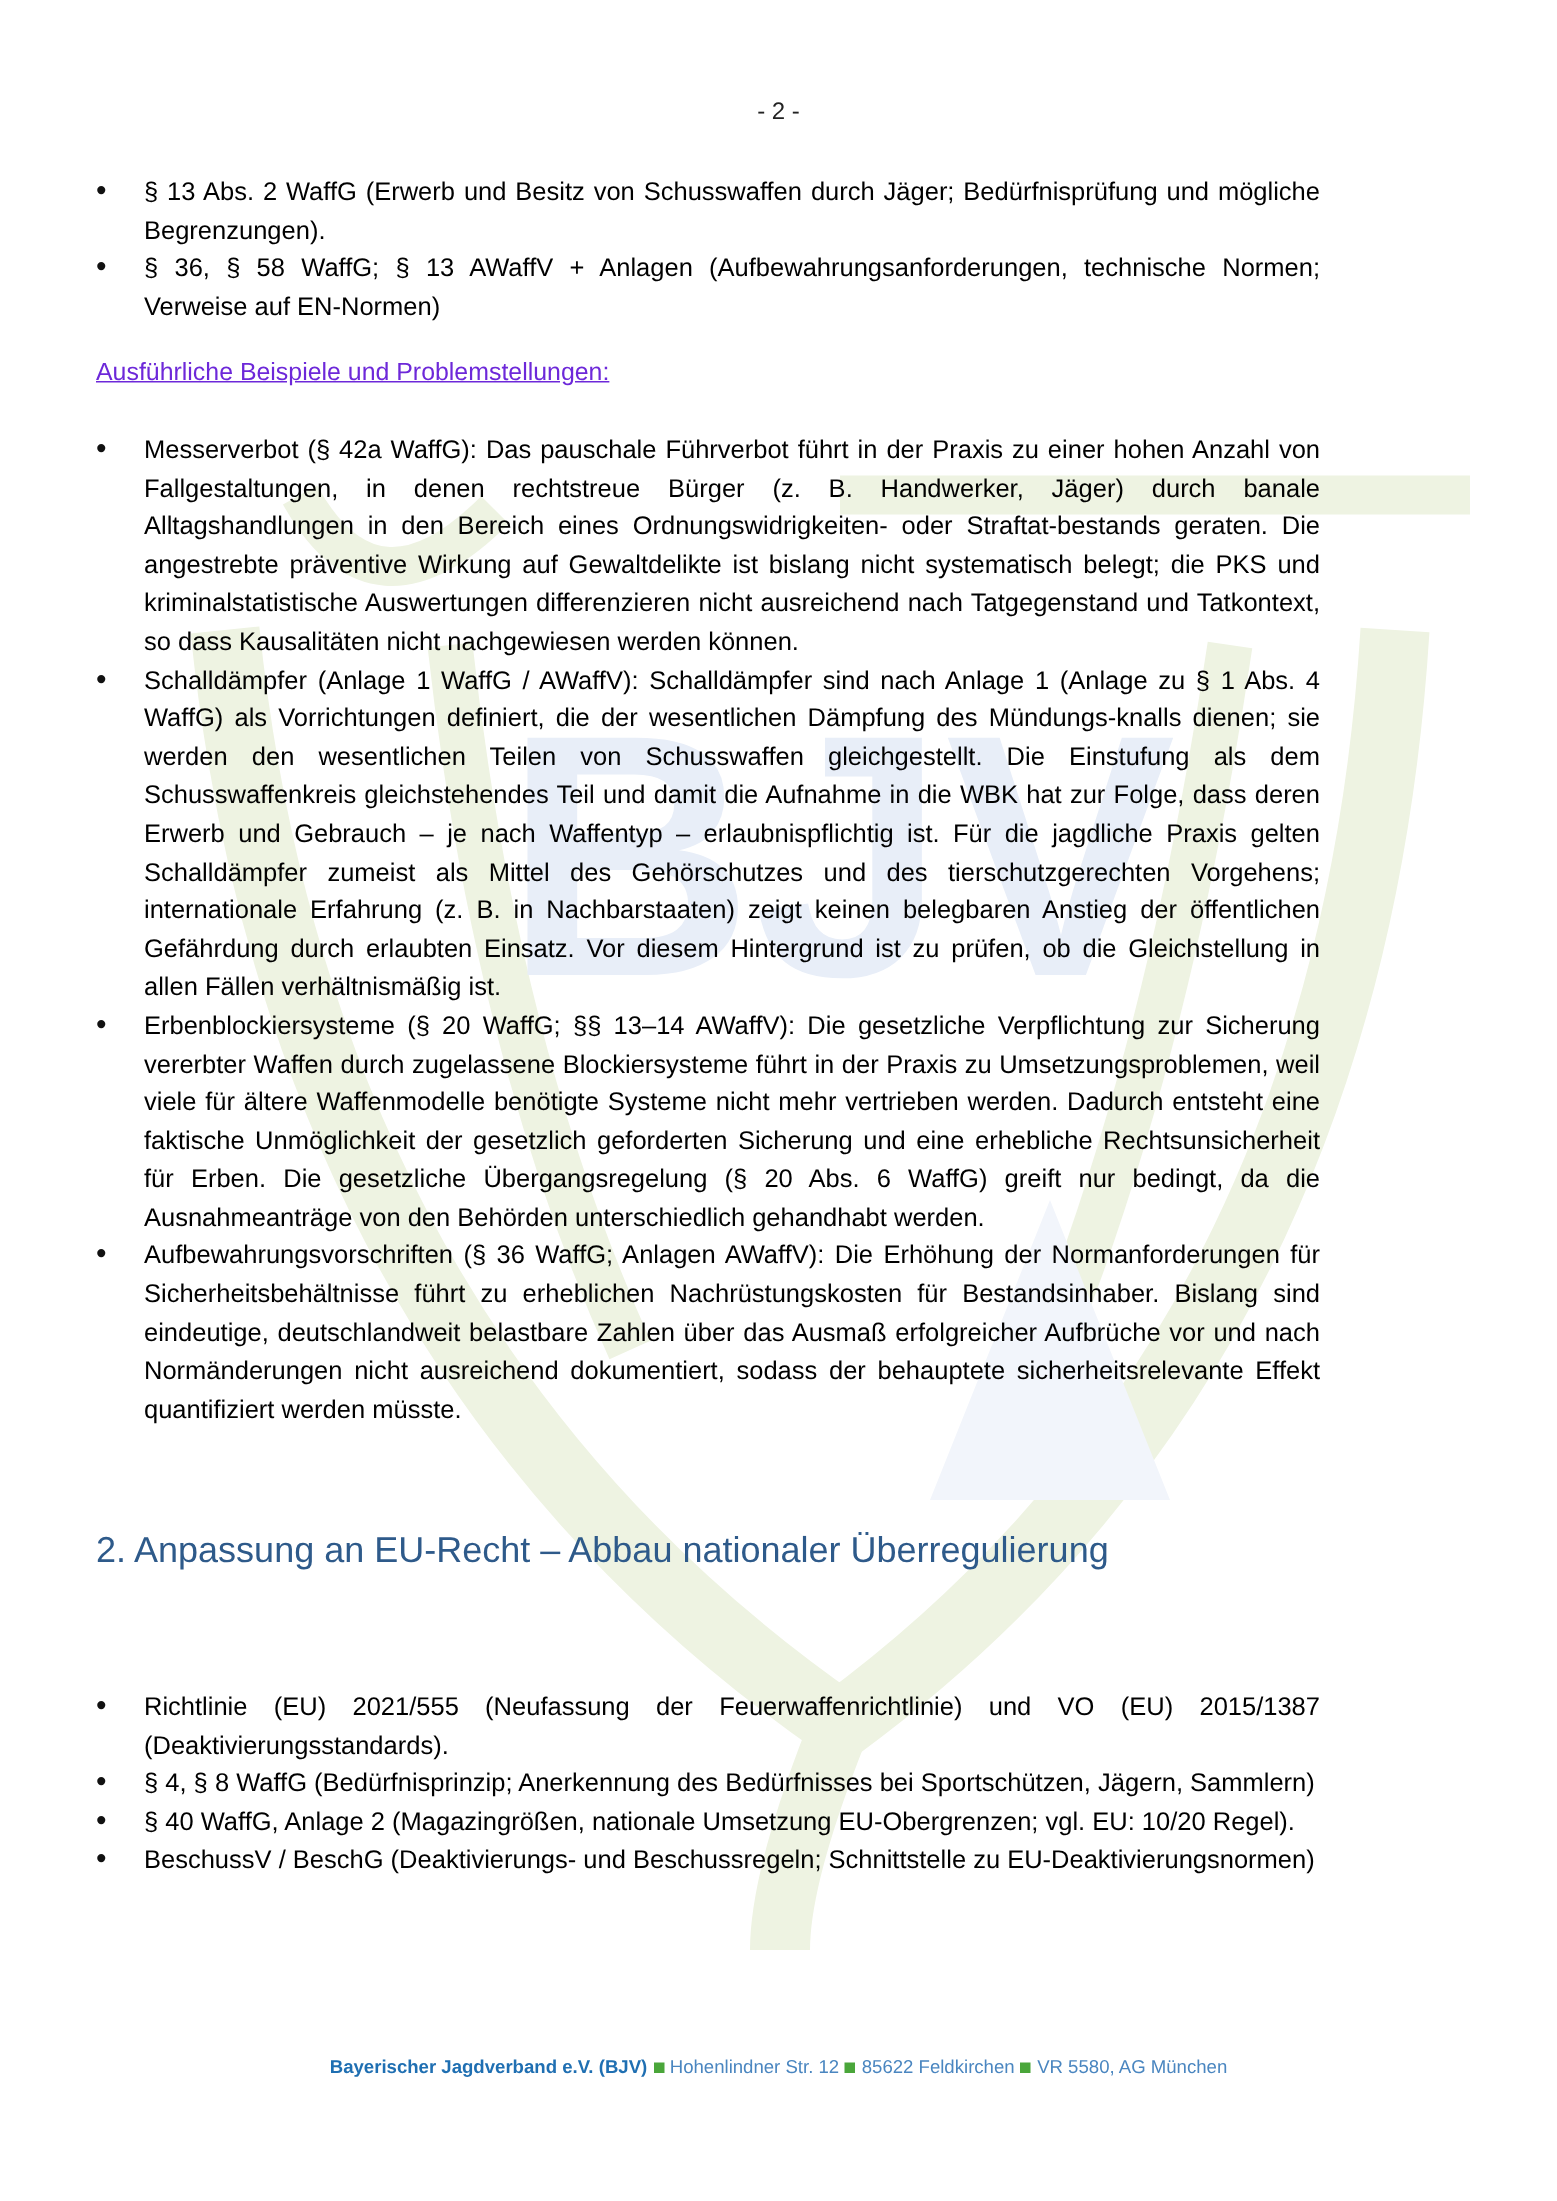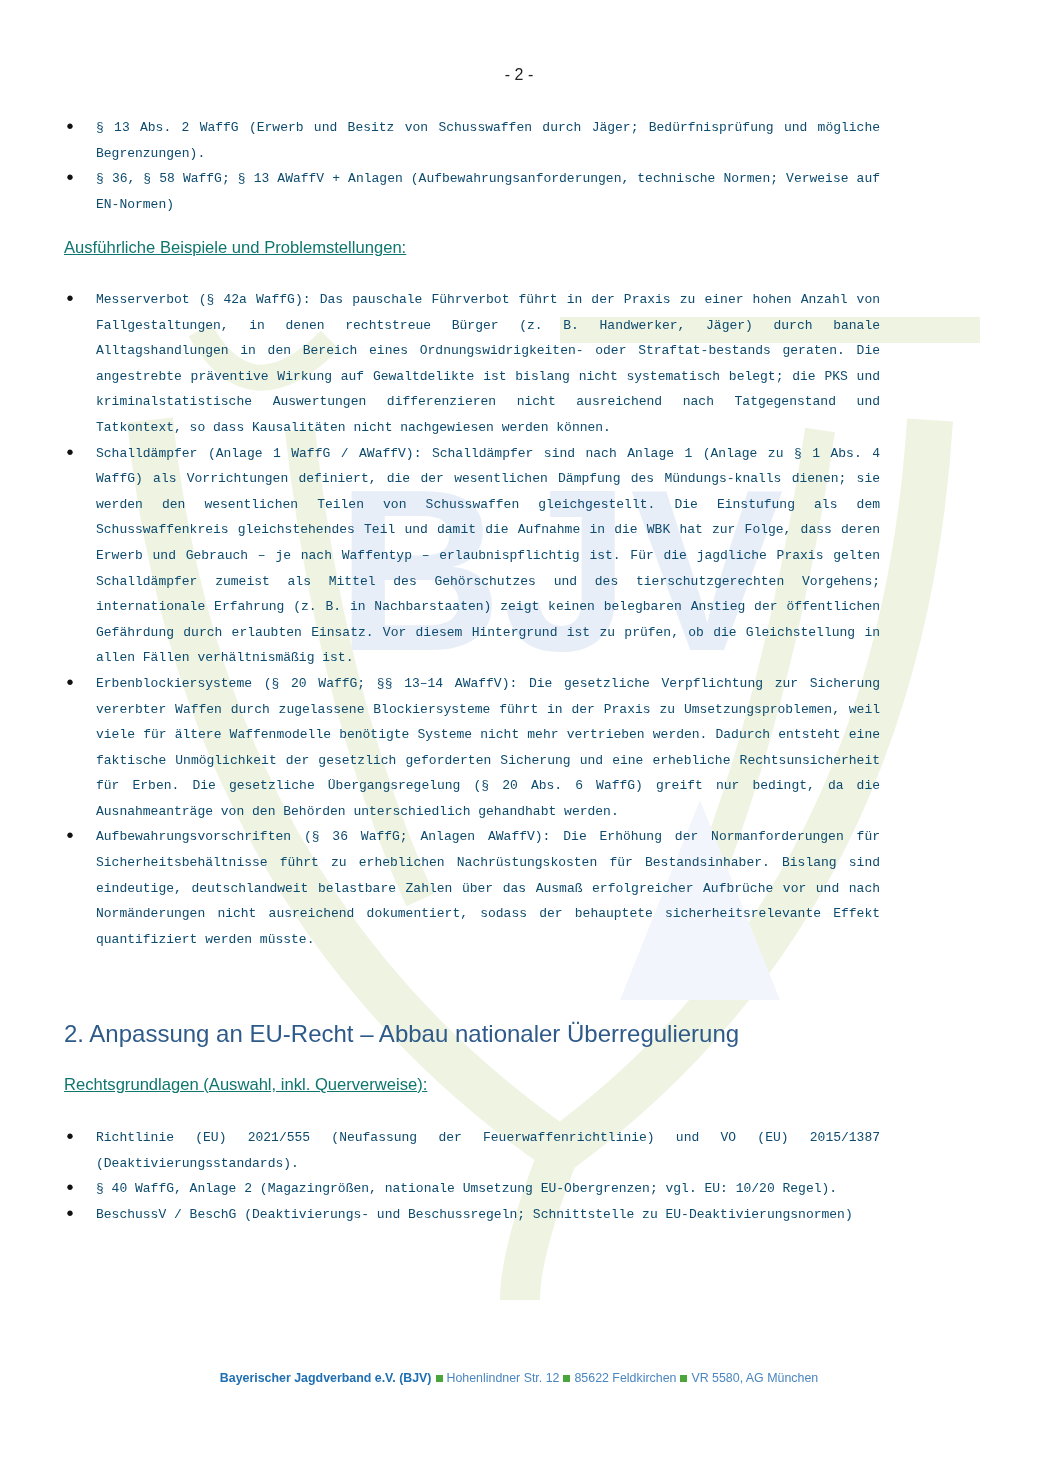--- a/index.html
+++ b/index.html
@@ -3,23 +3,23 @@
 <meta charset="utf-8">
 <style>
   html, body { margin:0; padding:0; background:#ffffff; }
   body { width:1038px; height:1467px; position:relative; overflow:hidden;
          font-family:"Liberation Sans", sans-serif; color:#1a1a1a; }
   .watermark { position:absolute; left:0; top:0; width:1038px; height:1467px; z-index:0; pointer-events:none; }
   .page { position:absolute; left:0; top:0; width:1038px; height:1467px; z-index:1; }
   .page-number { position:absolute; top:66px; left:0; width:1038px; text-align:center; font-size:16px; color:#222; }
   .block { position:absolute; left:64px; width:816px; }
   ul.bullets { list-style:none; margin:0; padding:0; }
-  ul.bullets li { position:relative; padding-left:32px; font-size:13px; line-height:25.6px; text-align:justify; color:#0c4a6e;font-family:Liberation Mono, monospace; }
+  ul.bullets li { position:relative; padding-left:32px; font-size:17px; line-height:25.6px; text-align:justify; color:#000000; }
   ul.bullets li::before { content:"\2022"; position:absolute; left:0; top:0; font-size:20px; color:#111; }
-  .subheading { position:absolute; left:64px; font-size:16.6px; text-decoration:underline; color:#0f766e; line-height:24px; }
+  .subheading { position:absolute; left:64px; font-size:16.6px; text-decoration:underline; color:#6d28d9; line-height:24px; }
   .section-heading { position:absolute; left:64px; font-size:24px; color:#2e5a8a; line-height:26px; }
   .footer { position:absolute; left:0; top:1368px; width:1038px; text-align:center; font-size:12.4px; line-height:20px; color:#1f6fb2; }
   .footer b { font-weight:bold; color:#1f6fb2; }
   .sq { display:inline-block; width:7px; height:7px; background:#4aa63a; margin:0 4px 1px 4px; vertical-align:middle; }
   .light { color:#4a86c0; }
 </style>
 </head>
 <body>
 
 <svg class="watermark" viewBox="0 0 1038 1467">
@@ -49,25 +49,25 @@
     <ul class="bullets">
       <li>Messerverbot (§ 42a WaffG): Das pauschale Führverbot führt in der Praxis zu einer hohen Anzahl von Fallgestaltungen, in denen rechtstreue Bürger (z. B. Handwerker, Jäger) durch banale Alltagshandlungen in den Bereich eines Ordnungswidrigkeiten- oder Straftat-bestands geraten. Die angestrebte präventive Wirkung auf Gewaltdelikte ist bislang nicht systematisch belegt; die PKS und kriminalstatistische Auswertungen differenzieren nicht ausreichend nach Tatgegenstand und Tatkontext, so dass Kausalitäten nicht nachgewiesen werden können.</li>
       <li>Schalldämpfer (Anlage 1 WaffG / AWaffV): Schalldämpfer sind nach Anlage 1 (Anlage zu § 1 Abs. 4 WaffG) als Vorrichtungen definiert, die der wesentlichen Dämpfung des Mündungs-knalls dienen; sie werden den wesentlichen Teilen von Schusswaffen gleichgestellt. Die Einstufung als dem Schusswaffenkreis gleichstehendes Teil und damit die Aufnahme in die WBK hat zur Folge, dass deren Erwerb und Gebrauch – je nach Waffentyp – erlaubnispflichtig ist. Für die jagdliche Praxis gelten Schalldämpfer zumeist als Mittel des Gehörschutzes und des tierschutzgerechten Vorgehens; internationale Erfahrung (z. B. in Nachbarstaaten) zeigt keinen belegbaren Anstieg der öffentlichen Gefährdung durch erlaubten Einsatz. Vor diesem Hintergrund ist zu prüfen, ob die Gleichstellung in allen Fällen verhältnismäßig ist.</li>
       <li>Erbenblockiersysteme (§ 20 WaffG; §§ 13–14 AWaffV): Die gesetzliche Verpflichtung zur Sicherung vererbter Waffen durch zugelassene Blockiersysteme führt in der Praxis zu Umsetzungsproblemen, weil viele für ältere Waffenmodelle benötigte Systeme nicht mehr vertrieben werden. Dadurch entsteht eine faktische Unmöglichkeit der gesetzlich geforderten Sicherung und eine erhebliche Rechtsunsicherheit für Erben. Die gesetzliche Übergangsregelung (§ 20 Abs. 6 WaffG) greift nur bedingt, da die Ausnahmeanträge von den Behörden unterschiedlich gehandhabt werden.</li>
       <li>Aufbewahrungsvorschriften (§ 36 WaffG; Anlagen AWaffV): Die Erhöhung der Normanforderungen für Sicherheitsbehältnisse führt zu erheblichen Nachrüstungskosten für Bestandsinhaber. Bislang sind eindeutige, deutschlandweit belastbare Zahlen über das Ausmaß erfolgreicher Aufbrüche vor und nach Normänderungen nicht ausreichend dokumentiert, sodass der behauptete sicherheitsrelevante Effekt quantifiziert werden müsste.</li>
     </ul>
   </div>
 
   <div class="section-heading" style="top:1021px;">2. Anpassung an EU-Recht – Abbau nationaler Überregulierung</div>
 
-  <div class="subheading" style="top:1073px;">Rechtsgrundlagen (Auswahl, inkl. Querverweise):</div>
 
   <div class="block" style="top:1125px;">
     <ul class="bullets">
       <li>Richtlinie (EU) 2021/555 (Neufassung der Feuerwaffenrichtlinie) und VO (EU) 2015/1387 (Deaktivierungsstandards).</li>
+      <li>§ 4, § 8 WaffG (Bedürfnisprinzip; Anerkennung des Bedürfnisses bei Sportschützen, Jägern, Sammlern)</li>
       <li>§ 40 WaffG, Anlage 2 (Magazingrößen, nationale Umsetzung EU-Obergrenzen; vgl. EU: 10/20 Regel).</li>
       <li>BeschussV / BeschG (Deaktivierungs- und Beschussregeln; Schnittstelle zu EU-Deaktivierungsnormen)</li>
     </ul>
   </div>
 
   <div class="footer">
     <div>
       <b>Bayerischer Jagdverband e.V. (BJV)</b><span class="sq"></span><span class="light">Hohenlindner Str. 12</span><span class="sq"></span><span class="light">85622 Feldkirchen</span><span class="sq"></span><span class="light">VR 5580, AG München</span>
     </div>
   </div>

